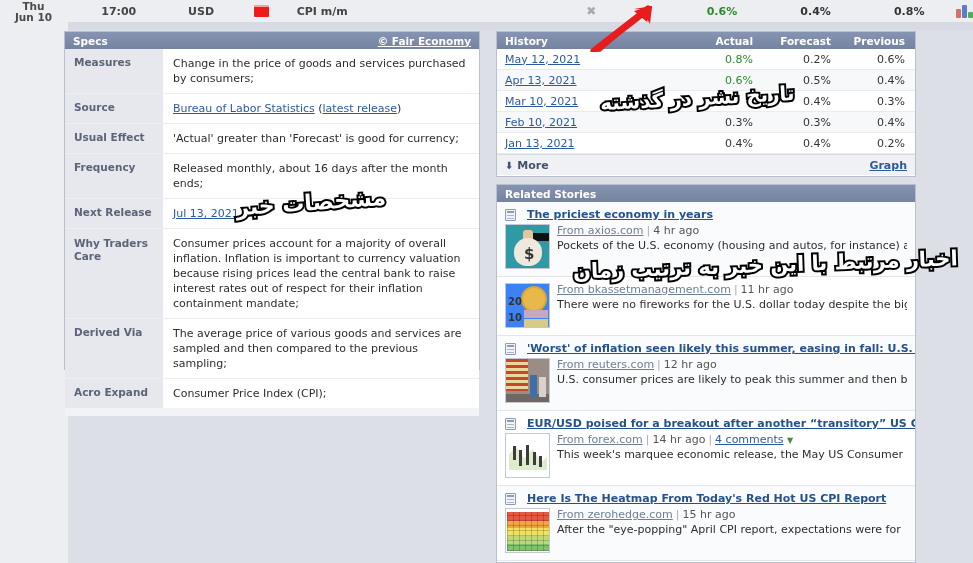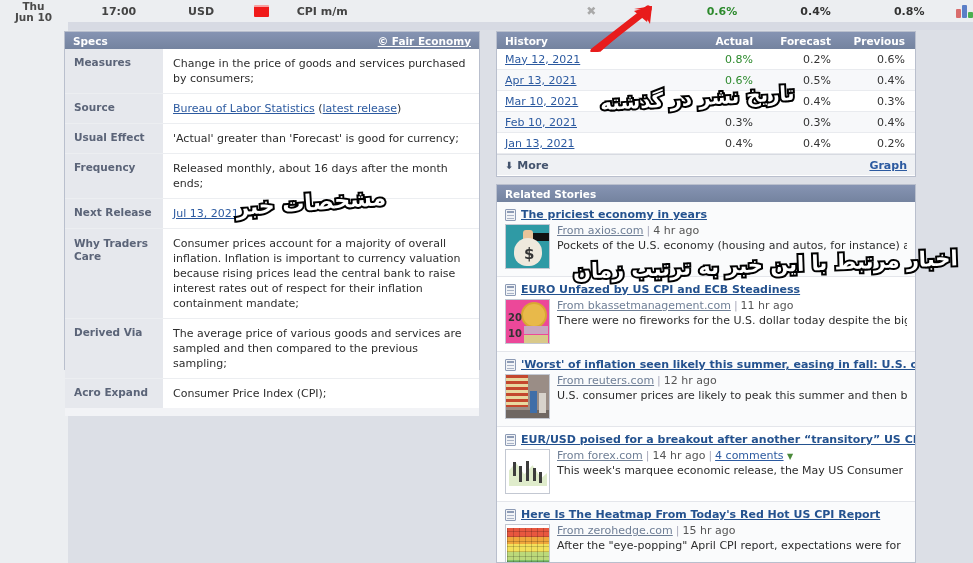--- a/index.html
+++ b/index.html
@@ -97,21 +97,21 @@
     height:21px; padding:6px 8px; background:#eff1f4; border-top:1px solid #d7dae1;
     font-size:11px; color:#43536d; font-weight:bold;
   }
   .hist-foot a { color:#2c5aa0; text-decoration:underline; }
   .dl-arrow { font-size:10px; }
 
   
   #stories { left:496px; top:184px; width:420px; height:379px; overflow:hidden; }
   .story { display:block; padding:6px 8px 7px 8px; border-bottom:1px solid #e4e6eb; background:#fff; }
   .story:nth-child(even) { background:#fafbfc; }
-  .story-title { display:flex; align-items:flex-start; gap:5px; margin-bottom:3px; }
+  .story-title { display:flex; align-items:flex-start; gap:11px; margin-bottom:3px; }
   .story-title a { color:#24528f; font-weight:bold; text-decoration:underline; font-size:11px; white-space:nowrap; }
   .doc-ico {
     width:11px; height:12px; min-width:11px; background:#f1f3f6; border:1px solid #8d9bb5;
     position:relative; margin-top:1px; border-radius:1px;
   }
   .doc-ico::before {
     content:""; position:absolute; left:1px; top:1px; right:1px; height:2px; background:#8d9bb5;
   }
   .doc-ico::after {
     content:""; position:absolute; left:1px; top:5px; right:1px; height:1px;
@@ -127,21 +127,21 @@
   .tri-down { color:#4a8a3a; font-size:8px; }
   .story-snippet { font-size:11px; color:#2d2d2d; line-height:15px; white-space:nowrap; overflow:hidden;}
 
   
   .t-moneybag { background:#2f9aa5; }
   .t-moneybag .bag { position:absolute; left:8px; top:13px; width:28px; height:28px; background:#efe9dd; border-radius:50% 50% 45% 45%; }
   .t-moneybag .dollar { position:absolute; left:18px; top:20px; color:#333; font-weight:bold; font-size:15px; }
   .t-moneybag .arm { position:absolute; right:0; top:8px; width:22px; height:8px; background:#111; }
   .t-moneybag .hand { position:absolute; left:17px; top:5px; width:10px; height:12px; background:#e8c49a; border-radius:3px;}
 
-  .t-euro { background:#ec4899; }
+  .t-euro { background:#3b82f6; }
   .t-euro .coin { position:absolute; right:2px; top:2px; width:26px; height:26px; border-radius:50%; background:#e8b94a; border:2px solid #d8a733;}
   .t-euro .n20 { position:absolute; left:2px; top:12px; font-size:10px; font-weight:bold; color:#333; }
   .t-euro .n10 { position:absolute; left:2px; top:28px; font-size:10px; font-weight:bold; color:#333; }
   .t-euro .bill1{ position:absolute; left:18px; top:26px; width:24px; height:8px; background:#c9a6c0; }
   .t-euro .bill2{ position:absolute; left:18px; top:35px; width:24px; height:8px; background:#d9c98a; }
 
   .t-street { background:#9a8d86; }
   .t-street .shop { position:absolute; left:0; top:0; width:22px; height:32px;
      background:repeating-linear-gradient(#c4472e 0 3px,#e8d8a0 3px 6px); }
   .t-street .p1 { position:absolute; left:24px; top:16px; width:7px; height:22px; background:#3f6ea8; }
@@ -331,24 +331,20 @@
         <div class="story-text">
           <div class="story-meta">
             <a href="#">From axios.com</a><span class="sep">|</span><span>4 hr ago</span>
           </div>
           <div class="story-snippet">Pockets of the U.S. economy (housing and autos, for instance) are on fire — and consumers are having to pay more than they were in</div>
         </div>
       </div>
     </div>
 
     <div class="story">
-      <div class="story-title">
-        <span class="doc-ico"></span>
-        <a href="#">EURO Unfazed by US CPI and ECB Steadiness</a>
-      </div>
       <div class="story-body">
         <div class="thumb t-euro">
           <span class="coin"></span>
             <span class="bill1"></span>
             <span class="bill2"></span>
             <span class="n20">20</span>
             <span class="n10">10</span>
         </div>
         <div class="story-text">
           <div class="story-meta">

